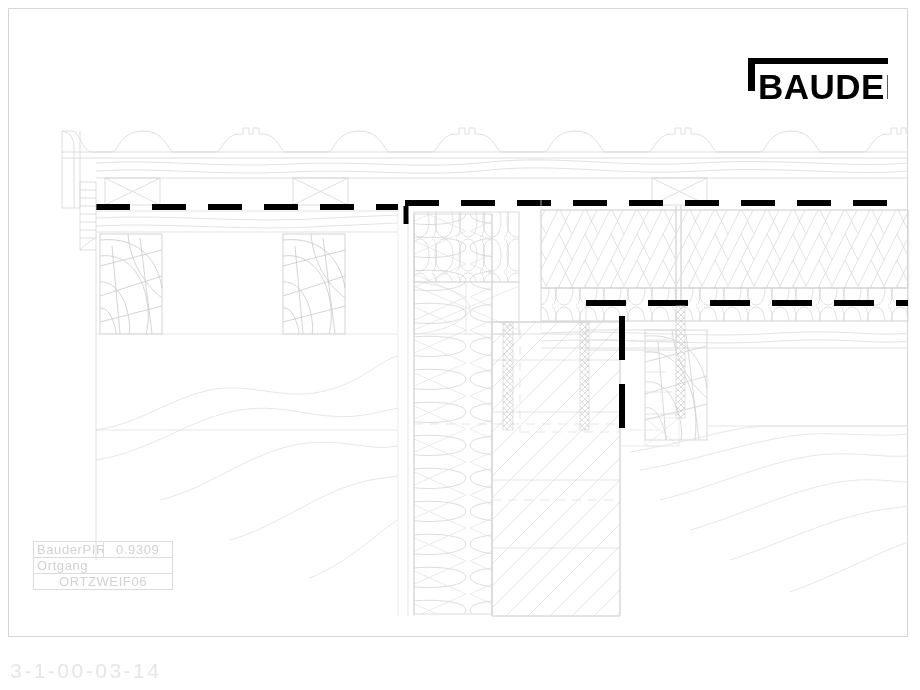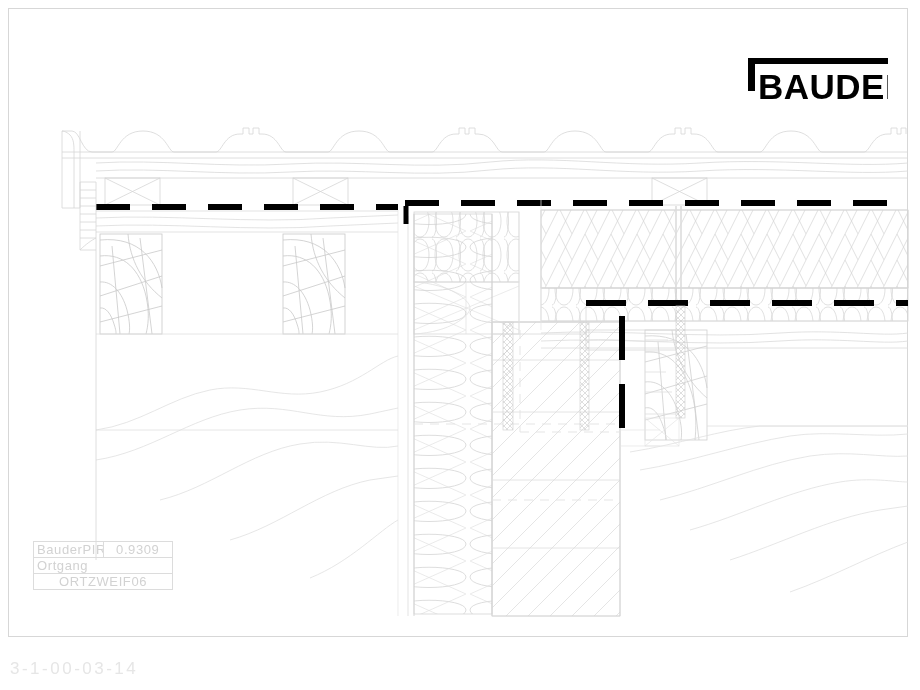--- a/index.html
+++ b/index.html
@@ -12,21 +12,21 @@
   #drawing{position:absolute;left:0;top:0;width:920px;height:690px;}
   #titleblock{position:absolute;left:33px;top:541px;width:140px;height:46px;
               font-family:"Liberation Sans",sans-serif;}
   .tb-table{border-collapse:collapse;width:140px;height:46px;
             table-layout:fixed;}
   .tb-table td{border:1px solid #dcdcdc;color:#d2d2d2;font-size:13px;
                letter-spacing:.6px;padding:0 3px;height:15px;
                white-space:nowrap;overflow:hidden;}
   .tb-c{text-align:center;}
   #sheetcode{position:absolute;left:10px;top:659px;color:#e6e6e6;
-             font-size:17px;letter-spacing:2.5px;
+             font-size:21px;letter-spacing:2.5px;
              font-family:"Liberation Sans",sans-serif;white-space:nowrap;}
 </style>
 </head>
 <body>
 
 <div id="sheet">
 
   <div id="frame"></div>
 
   <svg id="logo" viewBox="0 0 140 48">

